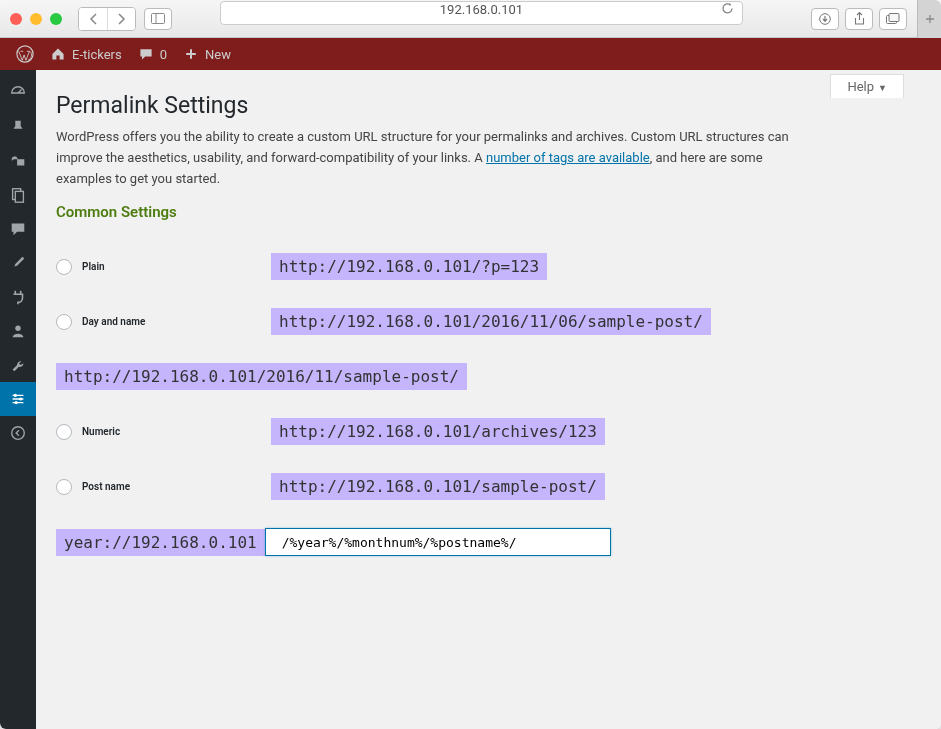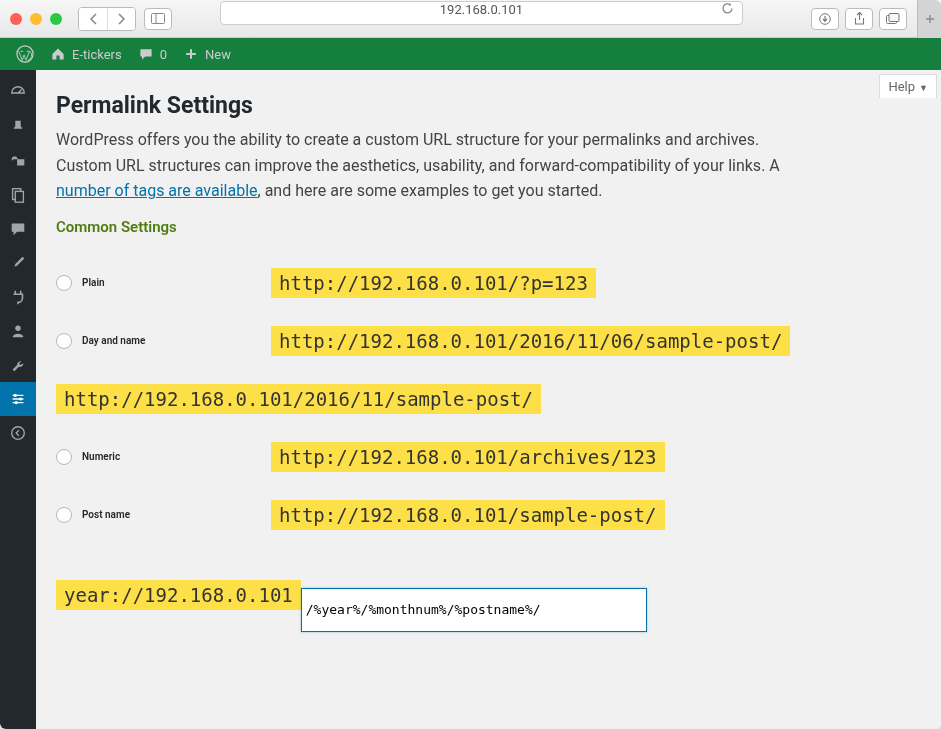--- a/index.html
+++ b/index.html
@@ -17,49 +17,49 @@
 .nav-buttons { display: flex; gap: 0; border: 1px solid #bbb; border-radius: 4px; overflow: hidden; background: #fff; }
 .nav-btn { width: 28px; height: 22px; display: flex; align-items: center; justify-content: center; color: #888; border: none; background: #fff; }
 .nav-btn + .nav-btn { border-left: 1px solid #ddd; }
 .toolbar-btn { width: 28px; height: 22px; border: 1px solid #bbb; border-radius: 4px; background: #fff; display: flex; align-items: center; justify-content: center; color: #666; }
 .address-bar { flex: 1; height: 24px; background: #fff; border: 1px solid #ccc; border-radius: 4px; display: flex; align-items: flex-start; justify-content: center; font-size: 13px; color: #555; position: relative; margin: 0 60px 12px 40px; }
 .reload-icon { position: absolute; right: 8px; color: #888; }
 .right-tools { display: flex; gap: 6px; align-items: center; }
 .plus-tab { width: 24px; height: 38px; background: #d4d4d4; display: flex; align-items: center; justify-content: center; color: #888; margin-right: -10px; margin-left: 2px; border-left: 1px solid #bbb; }
 
 
-.wp-adminbar { height: 32px; background: #15803d; display: flex; align-items: center; padding: 0 8px; color: #eee; font-size: 13px; }
+.wp-adminbar { height: 32px; background: #7f1d1d; display: flex; align-items: center; padding: 0 8px; color: #eee; font-size: 13px; }
 .adminbar-item { display: flex; align-items: center; gap: 6px; padding: 0 8px; height: 100%; cursor: pointer; color: #ccc; }
 .adminbar-spacer { flex: 1; }
 .avatar-sq { width: 18px; height: 18px; background: #777; border: 1px solid #999; }
 
 
 .wp-body { display: flex; height: calc(100% - 70px); }
 .wp-sidebar { width: 36px; background: #23282d; display: flex; flex-direction: column; padding-top: 6px; }
 .wp-menu-item { height: 34px; display: flex; align-items: center; justify-content: center; color: #a0a5aa; position: relative; }
 .wp-menu-item.active { background: #0073aa; color: #fff; }
 .wp-menu-item.active::after { content: ""; position: absolute; right: -8px; top: 50%; transform: translateY(-50%); border: 8px solid transparent; border-right-color: #f1f1f1; }
 .wp-content { flex: 1; background: #f1f1f1; padding: 10px 20px 20px 20px; overflow: auto; position: relative; }
 
 
-.help-tab { position: absolute; top: 4px; right: 4px; background: #fff; border: 1px solid #ddd; border-bottom: none; padding: 4px 8px; font-size: 13px; color: #666; }
+.help-tab { position: absolute; top: 4px; right: 37px; background: #fff; border: 1px solid #ddd; border-bottom: none; padding: 4px 16px; font-size: 13px; color: #666; }
 .help-tab .tri { font-size: 9px; margin-left: 4px; }
-h1.page-title { font-size: 23px; font-weight: 700; color: #23282d; padding: 12px 0 8px 0; }
-p.intro { font-size: 16px; color: #444; line-height: 1.6; max-width: 760px; }
+h1.page-title { font-size: 23px; font-weight: 400; color: #23282d; padding: 12px 0 8px 0; }
+p.intro { font-size: 13px; color: #444; line-height: 1.6; max-width: 760px; }
 p.intro a { color: #0073aa; text-decoration: underline; }
 h2.section { font-size: 15px; font-weight: 600; color: #4d7c0f; margin: 14px 0 18px 0; }
 
 .option-row { display: flex; align-items: center; padding: 14px 0; }
 .option-label { width: 215px; display: flex; align-items: center; gap: 10px; font-size: 10px; font-weight: 600; color: #23282d; }
 .radio { width: 16px; height: 16px; border: 1px solid #b4b9be; border-radius: 50%; background: #fff; display: inline-flex; align-items: center; justify-content: center; flex-shrink: 0; }
 .radio.checked { border-color: #0073aa; }
 .radio.checked::after { content: ""; width: 8px; height: 8px; border-radius: 50%; background: #0073aa; }
-.option-value code { background: #fde047; padding: 4px 8px; font-family: Menlo, Consolas, monospace; font-size: 19px; color: #333; }
+.option-value code { background: #c4b5fd; padding: 4px 8px; font-family: Menlo, Consolas, monospace; font-size: 16px; color: #333; }
 .option-value { display: flex; align-items: center; gap: 0; }
-.custom-input { width: 346px; height: 44px; border: 1px solid #0073aa; box-shadow: 0 0 2px rgba(30,140,190,0.5); padding: 0 4px; font-family: Menlo, Consolas, monospace; font-size: 13px; background: #fff; outline: none; margin-top: 30px; }
+.custom-input { width: 346px; height: 28px; border: 1px solid #0073aa; box-shadow: 0 0 2px rgba(30,140,190,0.5); padding: 0 16px; font-family: Menlo, Consolas, monospace; font-size: 13px; background: #fff; outline: none; }
 
 svg { display: block; }
 </style>
 </head>
 <body>
 
 <div class="window">
 
   <div class="browser-chrome">
     <div class="traffic-lights">

